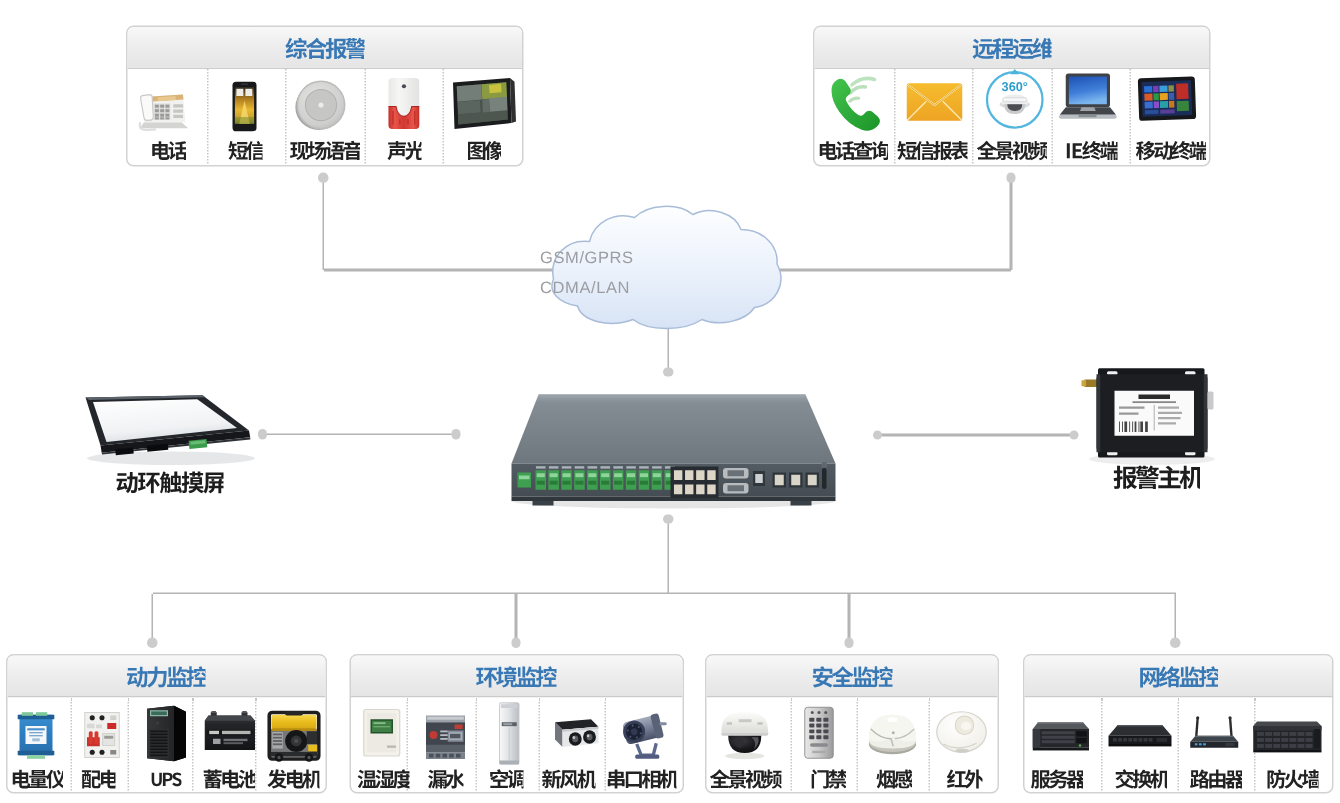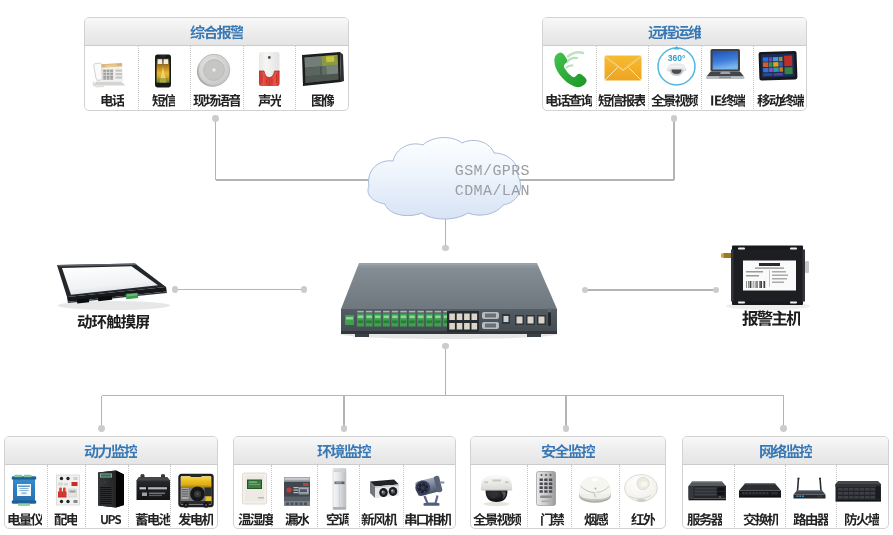--- a/index.html
+++ b/index.html
@@ -104,21 +104,21 @@
 C 36 15, 50 8, 63 12
 C 72 3, 92 2, 102 10
 C 114 4, 130 9, 134 20
 C 148 20, 159 30, 158 43
 C 165 56, 157 70, 143 72
 C 137 81, 120 85, 108 80
 C 96 88, 72 88, 62 80
 C 46 86, 28 81, 25 71
 C 13 69, 5 62, 9 53 Z" fill="url(#cg)" stroke="#a8bcd9" stroke-width="1"></path>
   </svg>
-<div style="position:absolute;left:360px;top:161.5px;width:170px;text-align:right;font-family:Liberation Mono, monospace;font-size:15px;color:#9b9da1;letter-spacing:0.4px;line-height:20.6px">GSM/GPRS<br>CDMA/LAN</div>
+<div style="position:absolute;left:360px;top:161.5px;width:170px;text-align:left;font-family:Liberation Sans, sans-serif;font-size:11px;color:#9b9da1;letter-spacing:0.4px;line-height:20.6px">GSM/GPRS<br>CDMA/LAN</div>
 <svg style="position:absolute;left:335px;top:254px" width="228" height="88" viewBox="0 0 228 88">
 <defs>
 <linearGradient id="dtop" x1="0" y1="0" x2="0" y2="1">
         <stop offset="0" stop-color="#9aa3aa"></stop>
         <stop offset="0.12" stop-color="#848d94"></stop>
         <stop offset="1" stop-color="#6e777e"></stop>
       </linearGradient>
 <linearGradient id="dfront" x1="0" y1="0" x2="0" y2="1">
         <stop offset="0" stop-color="#535c63"></stop>
         <stop offset="1" stop-color="#454d53"></stop>

